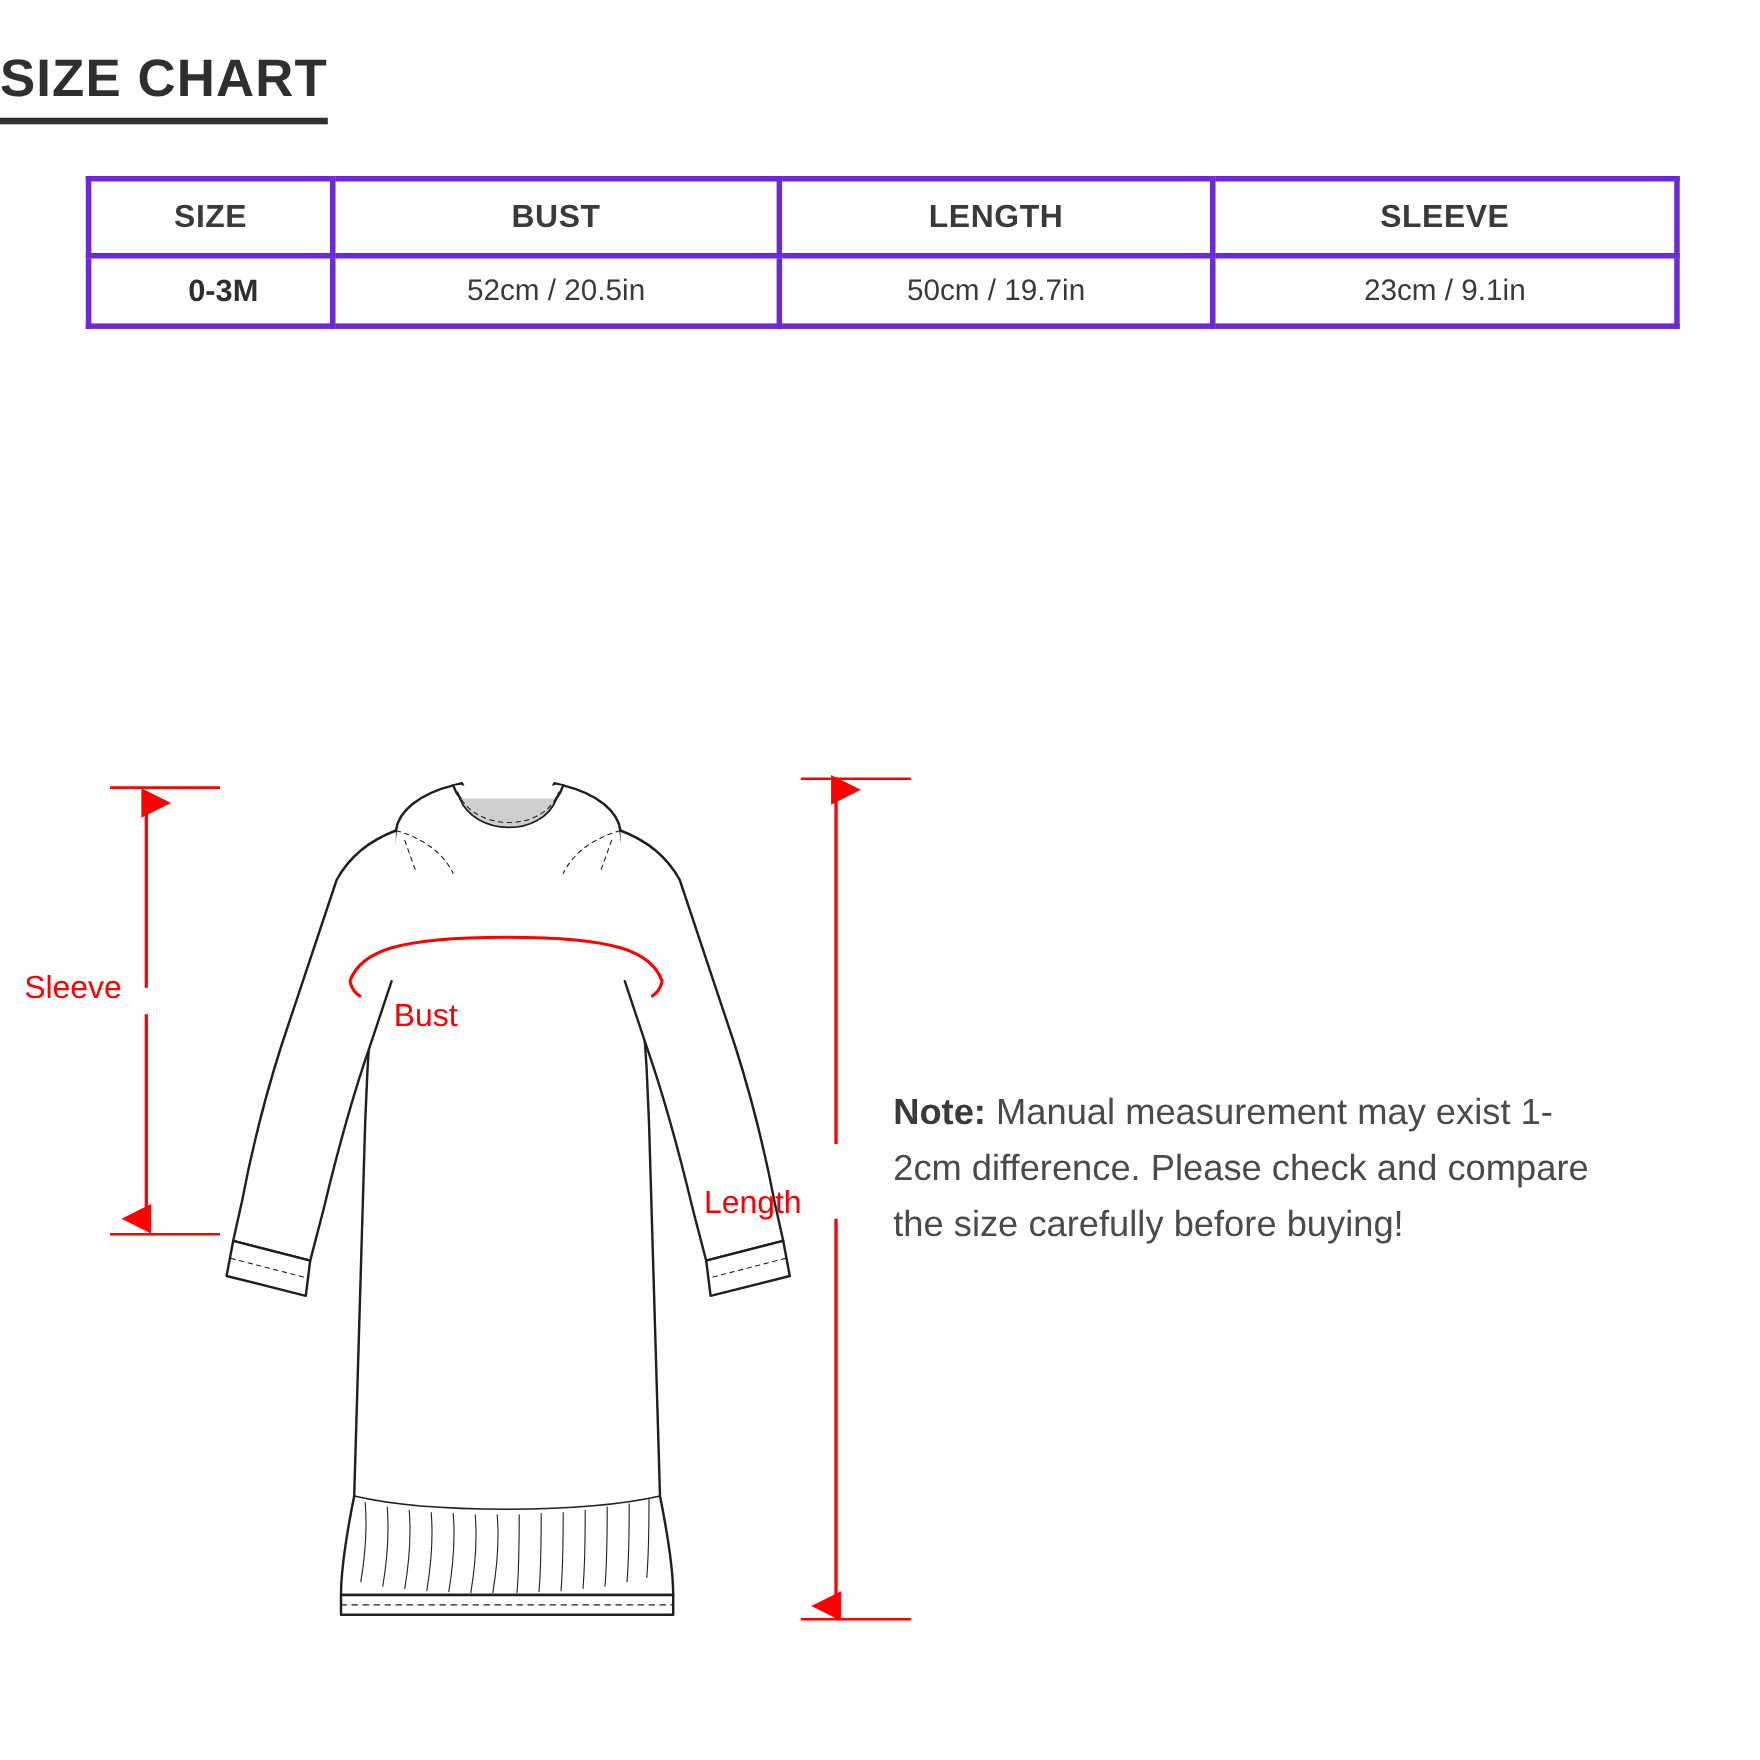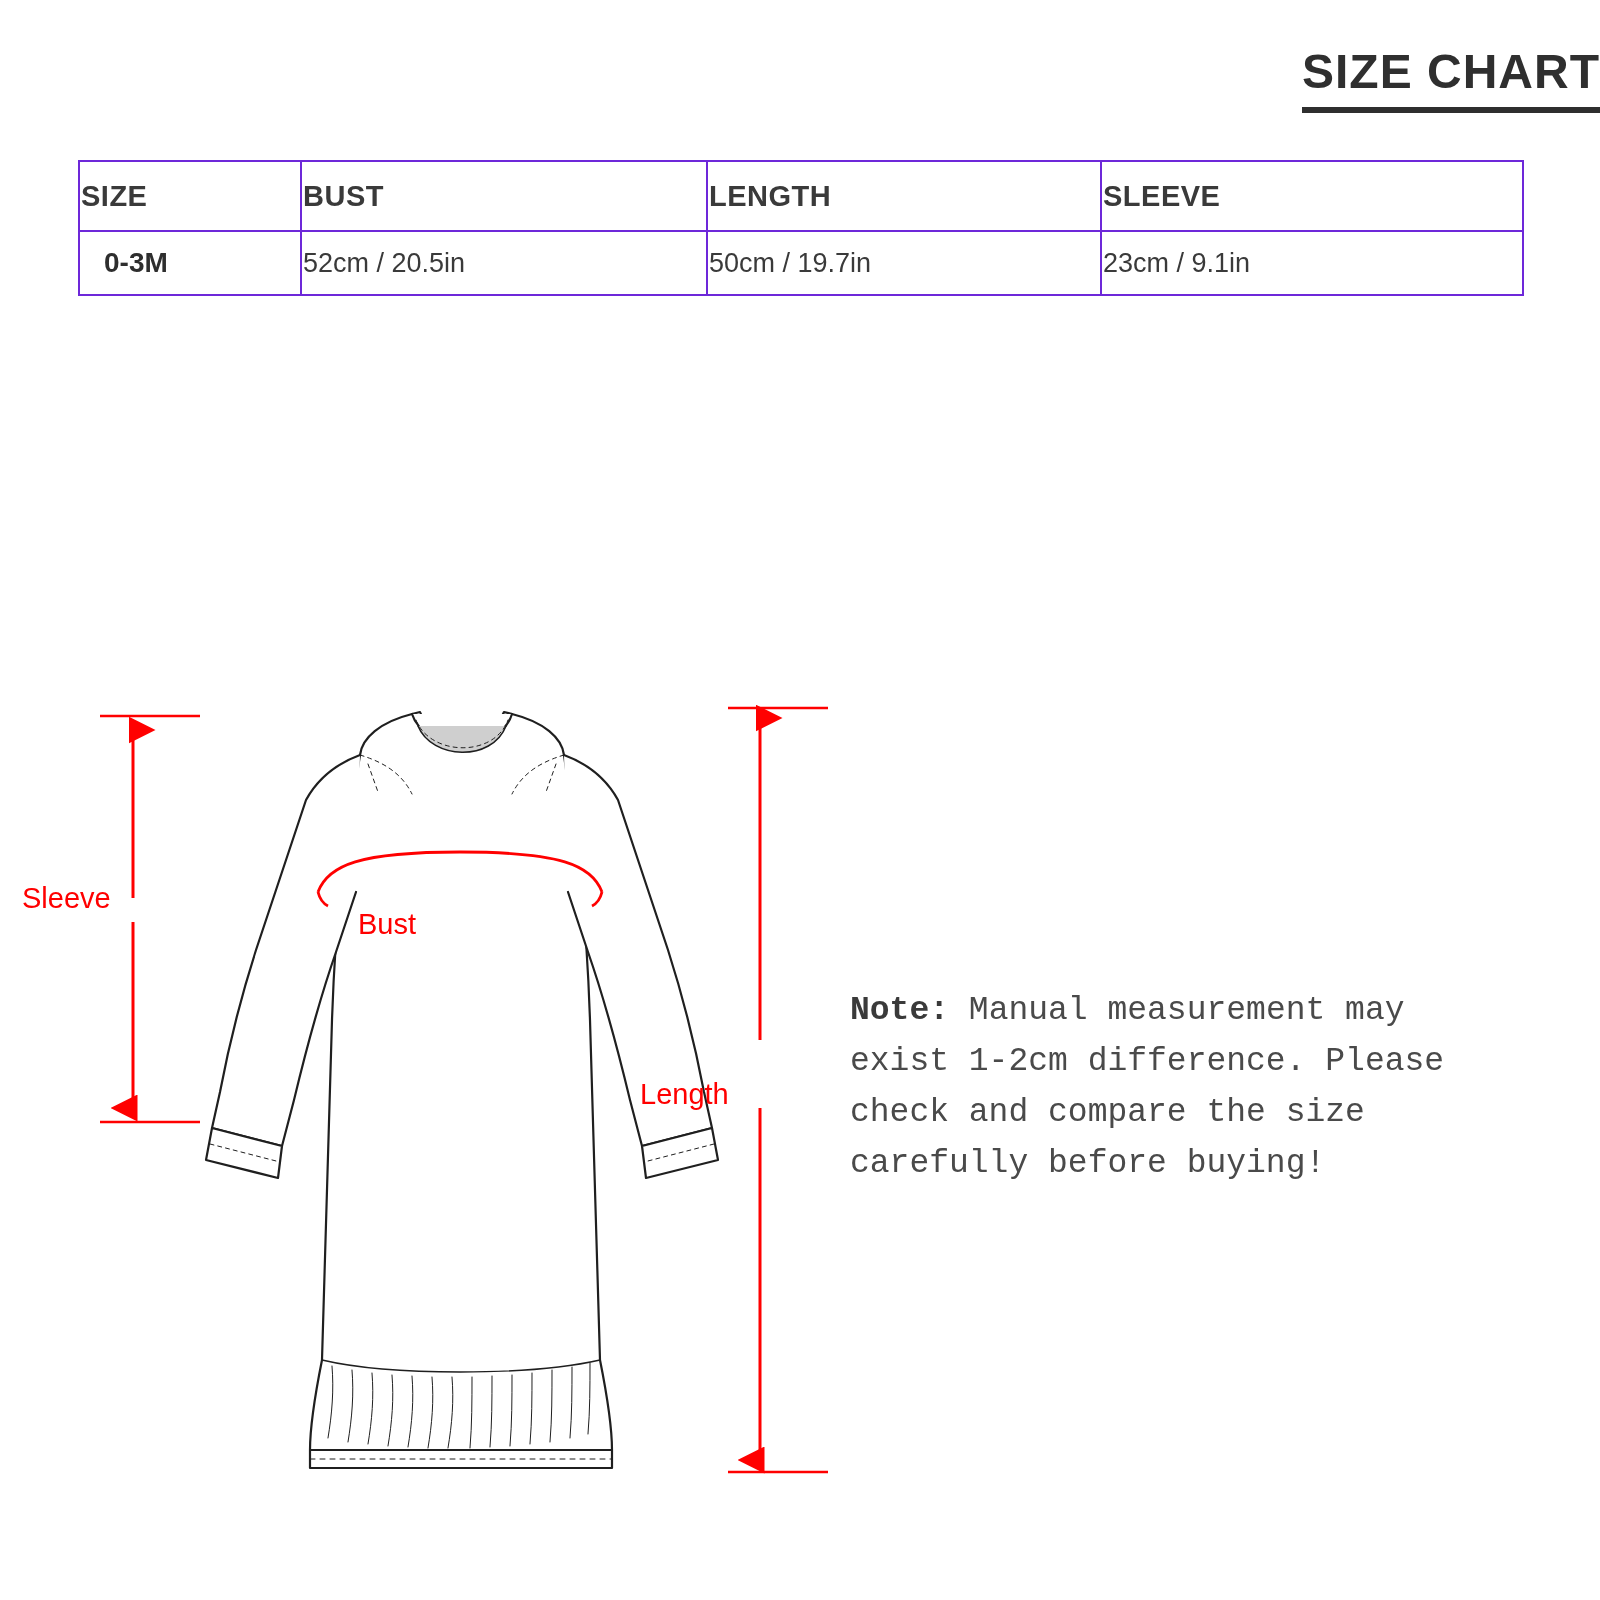--- a/index.html
+++ b/index.html
@@ -16,21 +16,21 @@
     color: #333333;
     overflow: hidden;
   }
 
   
   #title {
     position: absolute;
     top: 44px;
     left: 0;
     width: 1600px;
-    text-align: right;
+    text-align: left;
     font-size: 48px;
     font-weight: bold;
     letter-spacing: 1px;
     color: #2f2f2f;
   }
   #title span.txt {
     display: inline-block;
     border-bottom: 6px solid #2f2f2f;
     padding-bottom: 8px;
   }
@@ -38,23 +38,23 @@
   
   #size-table {
     position: absolute;
     left: 78px;
     top: 160px;
     width: 1444px;
     border-collapse: collapse;
     table-layout: fixed;
   }
   #size-table th, #size-table td {
-    border: 2px solid #6d28d9;
+    border: 5px solid #6d28d9;
     height: 64px;
-    text-align: left;
+    text-align: center;
     vertical-align: middle;
     font-size: 27px;
     color: #3a3a3a;
     font-weight: normal;
   }
   #size-table thead th {
     font-size: 29px;
     font-weight: bold;
     letter-spacing: 0.5px;
     height: 70px;
@@ -99,27 +99,26 @@
     font-size: 29px;
     white-space: nowrap;
   }
   #sleeve-label { left: 82px; top: 882px; }
   #bust-label   { left: 418px; top: 900px; }
   #length-label { left: 700px; top: 1070px; }
 
   
   #note {
     position: absolute;
-    left: 850px;
+    left: 812px;
     top: 985px;
     width: 640px;
     font-size: 33px;
     line-height: 1.55;
     color: #4a4a4a;
-    font-family: Liberation Mono, monospace;
   }
   #note b { font-weight: bold; color: #3a3a3a; }
 </style>
 </head>
 <body>
 
 <div id="title">
   <span class="txt">SIZE CHART</span>
 </div>
 

